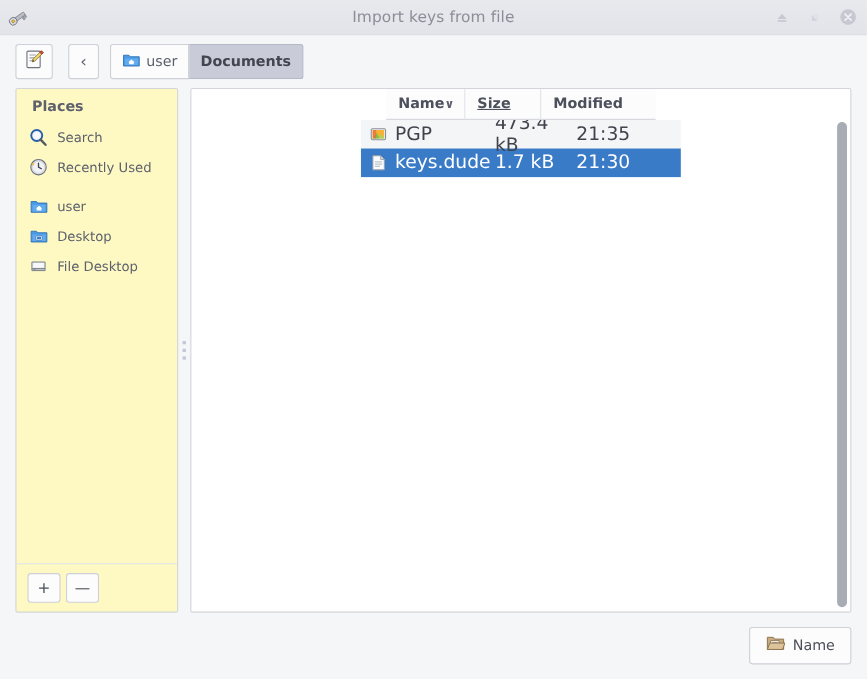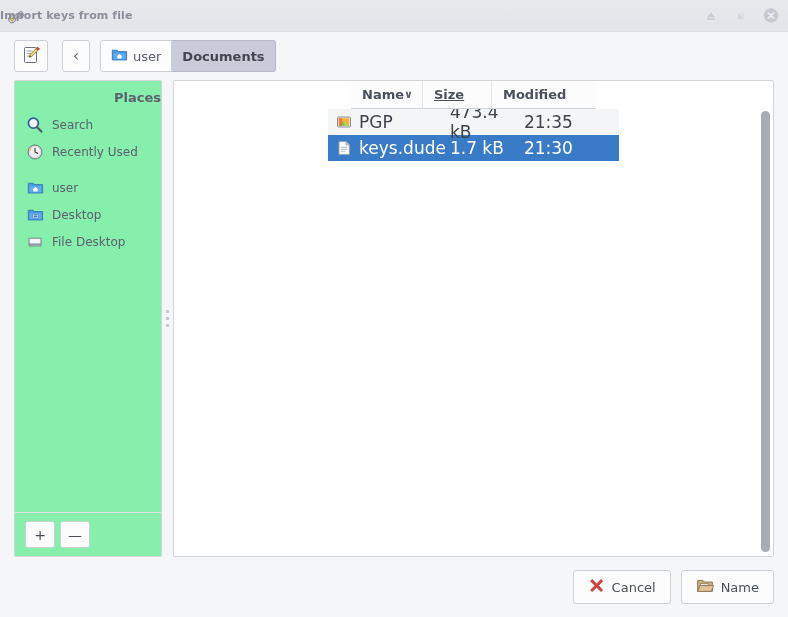--- a/index.html
+++ b/index.html
@@ -40,23 +40,23 @@
   .app-icon {
     width: 22px;
     height: 22px;
     margin-left: 6px;
     position: relative;
     flex: 0 0 auto;
   }
   .title-text {
     position: absolute;
     left: 0; right: 0;
-    text-align: left;
-    font-weight: bold;
-    font-size: 11px;
+    text-align: center;
+    font-weight: normal;
+    font-size: 14px;
     color: #8b8e99;
     letter-spacing: 0.1px;
     pointer-events: none;
   }
   .win-buttons {
     margin-left: auto;
     margin-right: 9px;
     display: flex;
     align-items: center;
     gap: 14px;
@@ -132,28 +132,27 @@
   .content {
     flex: 1 1 auto;
     display: flex;
     padding: 0 14px;
     box-sizing: border-box;
     min-height: 0;
   }
 
   .sidebar {
     width: 148px;
-    background: #86efac;
+    background: #fef9c3;
     border: 1px solid #d3d5da;
     border-radius: 2px;
     display: flex;
     flex-direction: column;
     box-sizing: border-box;
     flex: 0 0 auto;
-    text-align: right;
   }
   .places-head {
     font-weight: bold;
     font-size: 13px;
     color: #5c616c;
     padding: 9px 0 6px 14px;
   }
   .places-list {
     flex: 1 1 auto;
     overflow: hidden;
@@ -527,29 +526,20 @@
 
       <div class="vscroll">
         <div class="thumb"></div>
       </div>
     </div>
   </div>
 
   <div class="footer">
     <div class="act-btn">
       <span>
-        <svg width="17" height="17" viewBox="0 0 17 17">
-          <path d="M3.6 2.6 L6.2 2.2 L14 11.3 L13.2 14.2 L10.4 14.4 L2.8 5.4 Z" fill="#d94a44" opacity="0.0"></path>
-          <path d="M4.2 2.4 L8.6 7 L13.1 2.4 L14.6 4.2 L10.3 8.6 L14.6 13 L13 14.6 L8.6 10.2 L4.2 14.6 L2.6 13 L7 8.6 L2.6 4.2 Z" fill="#d9443d" stroke="#9c2a25" stroke-width="0.7" stroke-linejoin="round"></path>
-        </svg>
-      </span>
-      <span>Cancel</span>
-    </div>
-    <div class="act-btn">
-      <span>
         <svg width="18" height="18" viewBox="0 0 18 18">
           <path d="M1.6 3.4 L7 3.4 L8.2 5 L16.4 5 L16.4 14.4 L1.6 14.4 Z" fill="#c9ad82" stroke="#8d7550" stroke-width="0.9"></path>
           <path d="M4.6 6.4 L12.2 6.4 L12.2 13.6 L4.6 13.6 Z" fill="#fbfaf6" stroke="#8d7550" stroke-width="0.8"></path>
           <line x1="6" y1="8.2" x2="10.8" y2="8.2" stroke="#8d8a82" stroke-width="0.8"></line>
           <line x1="6" y1="9.8" x2="10.8" y2="9.8" stroke="#8d8a82" stroke-width="0.8"></line>
           <line x1="6" y1="11.4" x2="9.4" y2="11.4" stroke="#8d8a82" stroke-width="0.8"></line>
           <path d="M1.6 14.4 L3.8 8.6 L17.6 8.6 L15.4 14.4 Z" fill="#dcc39b" stroke="#8d7550" stroke-width="0.9"></path>
         </svg>
       </span>
       <span>Name</span>

